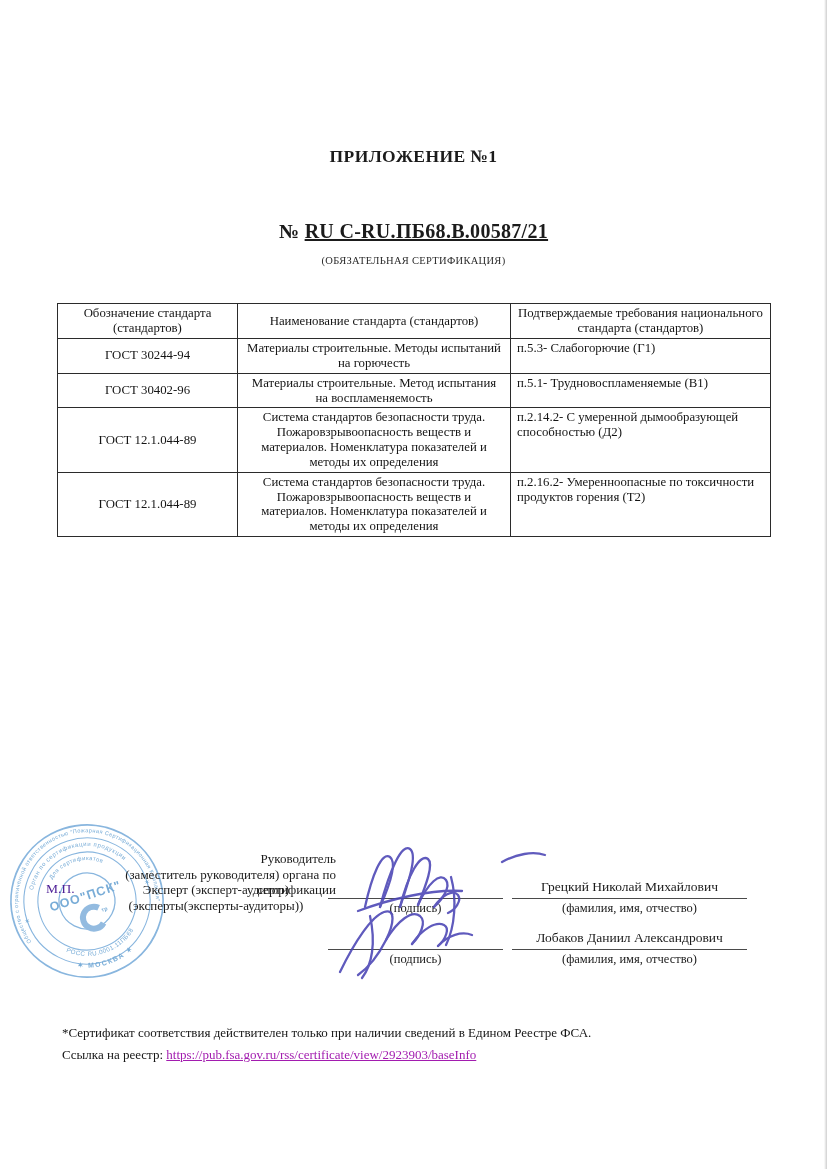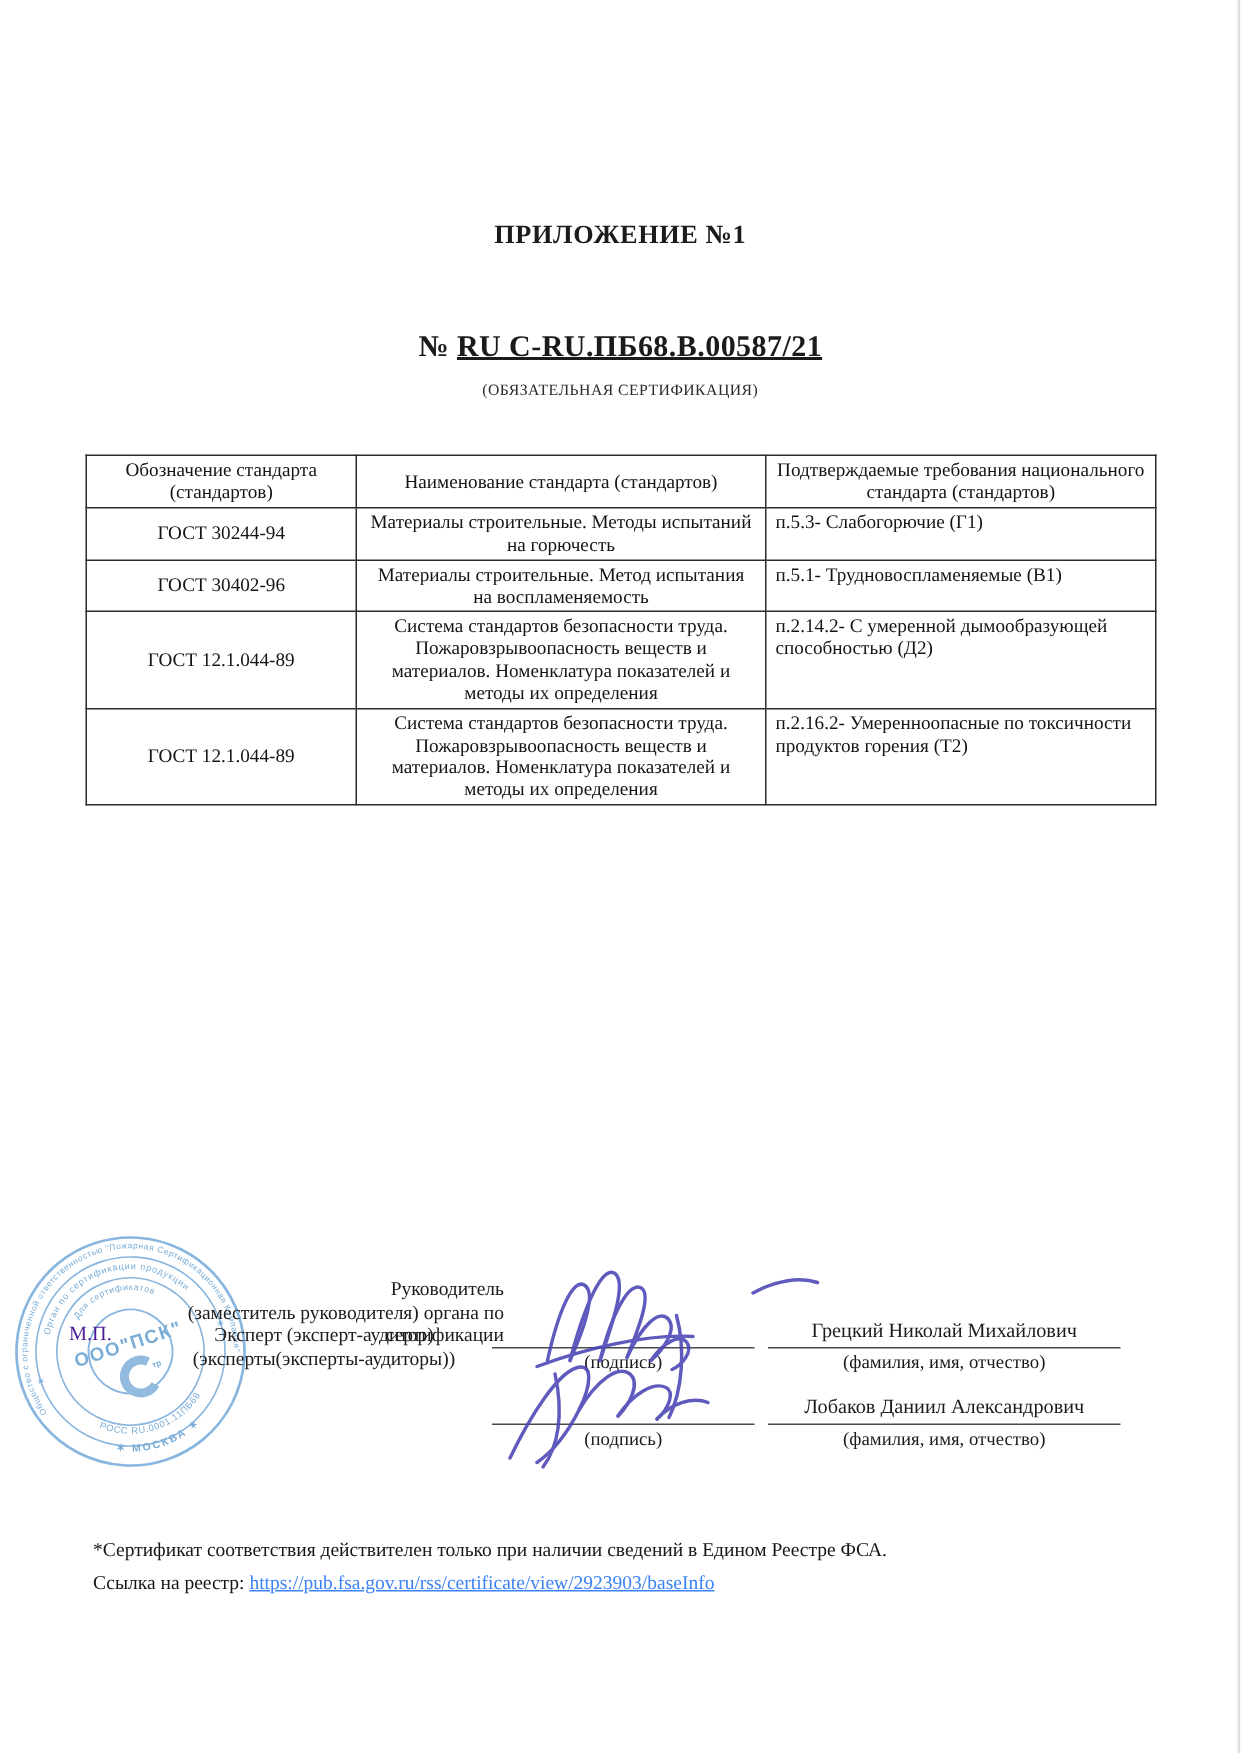--- a/index.html
+++ b/index.html
@@ -56,21 +56,21 @@
   .nameline.n1{top:898px;} .nameline.n2{top:949px;}
   .fio{position:absolute;left:512px;width:235px;text-align:center;font-size:13.5px;}
   .fio.f1{top:879px;} .fio.f2{top:930px;}
   .fiocap{position:absolute;left:512px;width:235px;text-align:center;font-size:12.5px;}
   .fiocap.c1{top:901px;} .fiocap.c2{top:952px;}
   .ink{position:absolute;left:310px;top:815px;width:260px;height:175px;z-index:4;
     pointer-events:none;}
   
   .footnote{position:absolute;left:62px;top:1022px;width:640px;
     font-size:13px;line-height:22px;color:#161616;}
-  .footnote .link{text-decoration:underline;color:#3b82f6;}
+  .footnote .link{text-decoration:underline;color:#a21caf;}
   
   .stxt{font-family:"Liberation Sans", sans-serif;fill:#6ea6d4;}
 </style>
 </head>
 <body>
 
 <div class="page">
 
   <div class="title1">ПРИЛОЖЕНИЕ №1</div>
   <div class="title3"><span>№ </span><span class="u">RU C-RU.ПБ68.В.00587/21</span></div>

